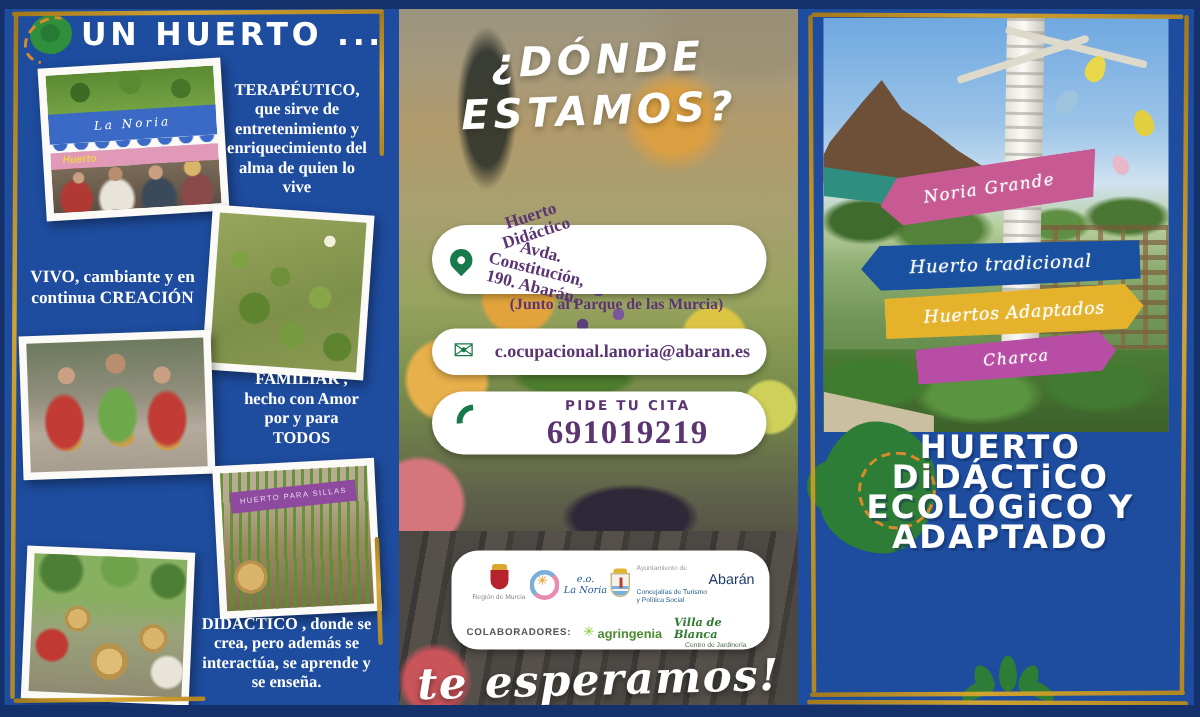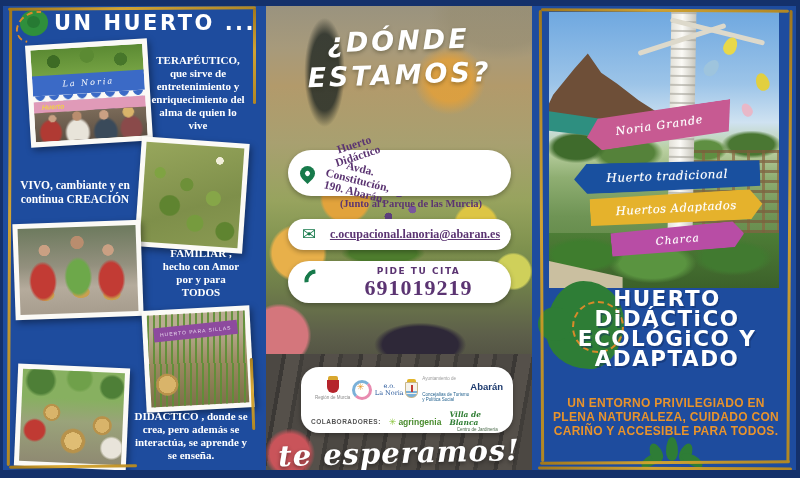--- a/index.html
+++ b/index.html
@@ -164,50 +164,50 @@
   .pin{position:relative;flex:0 0 15px;width:15px;height:15px;background:#177a4b;
        border-radius:50% 50% 50% 0;transform:rotate(-45deg);margin-right:4px;}
   .pin::after{content:"";position:absolute;left:5px;top:5px;width:5px;height:5px;background:#fff;border-radius:50%;}
   .addr-text{flex:1;text-align:center;}
   .a1{font-size:11.5px;}
   .a2{font-size:11.5px;}
   .a3{font-size:10.5px;}
   .c-mail{top:219px;height:31px;padding:0 8px 0 14px;}
   .env{flex:0 0 20px;color:#177a4b;font-size:17px;line-height:17px;font-weight:bold;margin-right:5px;
        font-family:"DejaVu Sans",sans-serif;}
-  .mail-text{flex:1;text-align:center;font-size:12px;text-decoration:underline;}
+  .mail-text{flex:1;text-align:center;font-size:12px;}
   .c-phone{top:261px;height:42px;padding:0 8px 0 16px;}
   .handset{flex:0 0 18px;width:16px;height:16px;border:4px solid transparent;
            border-left:4px solid #177a4b;border-radius:50%;transform:rotate(40deg);margin-right:4px;}
   .phone-text{flex:1;text-align:center;}
   .pt1{font-size:9px;font-weight:bold;color:#5b3472;letter-spacing:1.5px;font-family:"DejaVu Sans",sans-serif;}
   .pt2{font-size:22px;line-height:23px;letter-spacing:1px;}
 
   .logoscard{position:absolute;left:35px;top:367px;width:212px;height:66px;background:#fff;
              border-radius:18px;z-index:6;box-shadow:0 2px 5px rgba(0,0,0,.3);overflow:hidden;}
   .lrow1{display:flex;justify-content:space-between;align-items:center;padding:5px 10px 0 14px;height:36px;}
   .logo{display:flex;flex-direction:column;align-items:center;}
   .mshield{width:12px;height:13px;background:#b5242c;border-radius:0 0 6px 6px;position:relative;}
   .mshield::before{content:"";position:absolute;top:-4px;left:1px;width:10px;height:4px;background:#d9a72e;
                    border-radius:2px 2px 0 0;}
   .mcap{font-size:4.5px;color:#8a8a8a;margin-top:2px;}
   .lnoria{flex-direction:row;gap:3px;align-items:center;}
   .wheel{width:20px;height:20px;border-radius:50%;border:3px solid #e88bb0;border-top-color:#7ab0d8;
          border-left-color:#7ab0d8;position:relative;box-sizing:border-box;}
   .wheel::after{content:"✳";position:absolute;left:2px;top:-1px;font-size:9px;color:#e89a2c;}
-  .lncap{font-size:6.5px;color:#2a5a9c;line-height:1.1;text-align:center;
+  .lncap{font-size:6.5px;color:#2a5a9c;font-style:italic;line-height:1.1;text-align:center;
          font-family:"DejaVu Serif",serif;white-space:pre-line;}
   .abaran{flex-direction:row;gap:4px;align-items:center;}
   .ashield{width:13px;height:16px;background:linear-gradient(180deg,#f5f2ea 0 55%,#7ab0d8 55% 70%,#f5f2ea 70% 80%,#7ab0d8 80%);
            border-radius:0 0 6px 6px;position:relative;border:1px solid #c9b68a;box-sizing:border-box;}
   .ashield::before{content:"";position:absolute;top:-4px;left:1px;width:9px;height:3px;background:#e2b52c;border-radius:2px 2px 0 0;}
   .ashield::after{content:"";position:absolute;top:2px;left:5px;width:2px;height:7px;background:#c23b34;box-shadow:-2px 2px 0 -1px #c23b34,2px 2px 0 -1px #c23b34;}
   .acol{display:flex;flex-direction:column;align-items:flex-start;line-height:1.1;}
   .apre{font-size:4.5px;color:#999;}
-  .aname{font-size:9.5px;font-weight:bold;color:#1d3a6e;margin-left:48px;}
+  .aname{font-size:9.5px;font-weight:normal;color:#1d3a6e;margin-left:48px;}
   .asub{font-size:4.5px;color:#1d5e8c;white-space:pre-line;}
   .lrow2{display:flex;align-items:center;gap:8px;padding:3px 8px 0 10px;}
   .collab{font-size:6.5px;font-weight:bold;color:#555;letter-spacing:.5px;}
   .agr{display:flex;align-items:center;gap:2px;}
   .agrstar{color:#8cc63f;font-size:9px;font-family:"DejaVu Sans",sans-serif;}
   .agrname{font-size:8.5px;font-weight:bold;color:#4a8c2e;text-align:center;}
   .villa{display:flex;flex-direction:column;line-height:1.1;align-items:center;}
   .vname{font-size:7.5px;font-weight:bold;font-style:italic;color:#2e7d32;font-family:"DejaVu Serif",serif;}
   .vsub{font-size:4.5px;color:#4a6a4a;}
 
@@ -441,23 +441,20 @@
       <div class="sign s2">Huerto tradicional</div>
       <div class="sign s3">Huertos Adaptados</div>
       <div class="sign s4">Charca</div>
     </div>
 
     <div class="blob"></div>
     <div class="rtitle pre">HUERTO
 DiDÁCTiCO
 ECOLÓGiCO Y
 ADAPTADO</div>
-    <div class="rsub pre">UN ENTORNO PRIVILEGIADO EN
-PLENA NATURALEZA, CUIDADO CON
-CARIÑO Y ACCESIBLE PARA TODOS.</div>
     <div class="sprout">
       <i class="lf l1"></i>
       <i class="lf l2"></i>
       <i class="lf l3"></i>
       <i class="lf l4"></i>
       <i class="lf l5"></i>
     </div>
   </div>
 
   <div class="edge"></div>

